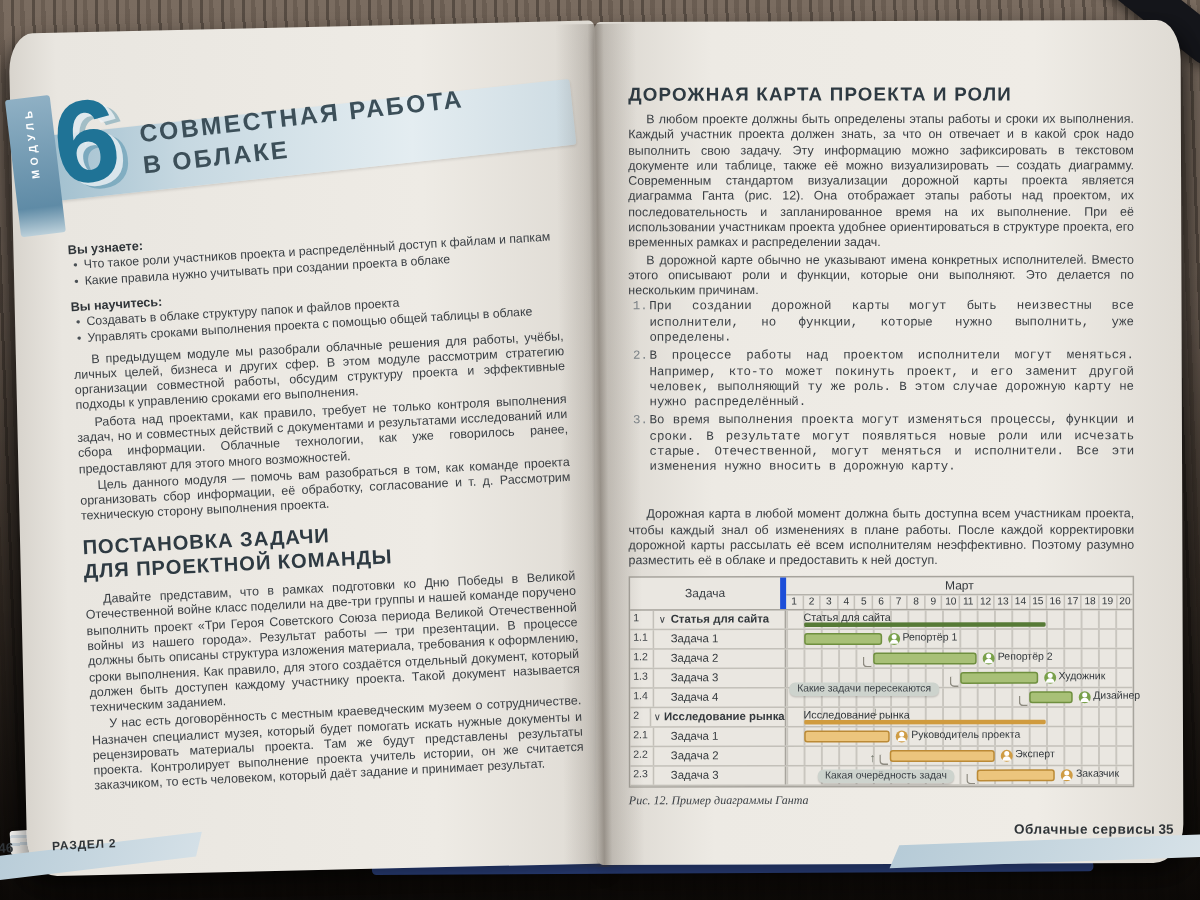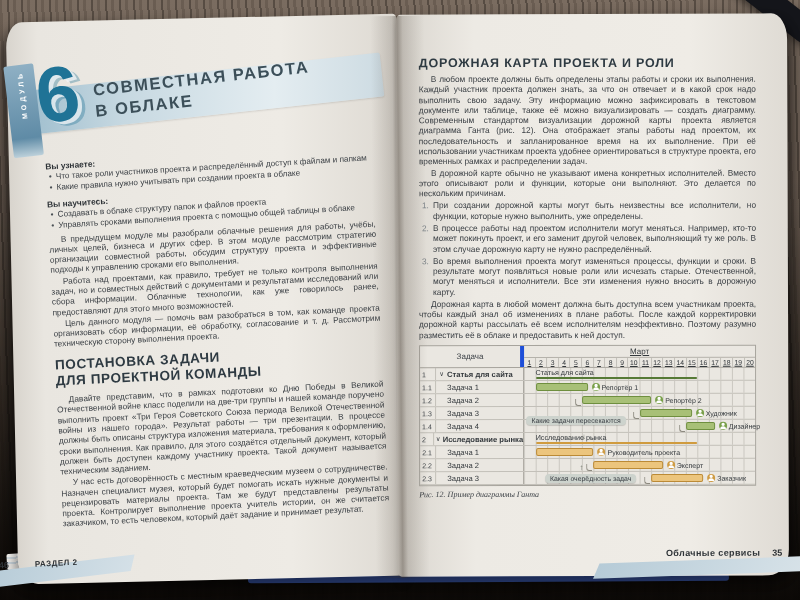--- a/index.html
+++ b/index.html
@@ -72,31 +72,31 @@
     line-height:1.2; margin:8px 0 5px 0; }
 
   .footer-left { position:absolute; bottom:20px; left:-26px; display:flex; align-items:center; gap:26px; }
   .footer-band-l { position:absolute; left:-16px; top:6px; width:150px; height:16px;
     background:linear-gradient(95deg,#b6cbd7,#d4e0e7); transform:rotate(-4deg) skewX(-20deg); }
   .pagenum { position:relative; font-size:9px; font-weight:bold; color:#2f3438; }
   .seclabel { position:relative; font-size:8px; font-weight:bold; color:#2f3438; letter-spacing:0.5px; }
 
   
   .rp-heading { font-size:12.5px; font-weight:bold; color:#2e3a42; letter-spacing:0.8px; margin-bottom:4px; }
-  .num-list { list-style:none; counter-reset:n; margin:2px 0 2px 0; }
+  .num-list { list-style:none; counter-reset:n; margin:2px 0 20px 0;font-family:Liberation Mono, monospace; }
   .num-list li { counter-increment:n; font-size:8.3px; line-height:1.24; text-align:justify;
     padding-left:14px; position:relative; color:#3a3f44; margin-bottom:2px; }
   .num-list li::before { content:counter(n) "."; position:absolute; left:3px; color:#7d8489; }
 
   
   .gantt { margin-top:5px; border:1px solid #a7a49d; background:#eae7e1; font-size:7.4px; color:#33383c; }
   .g-header { display:flex; border-bottom:1px solid #a7a49d; }
   .g-task-h { width:104px; border-right:4px solid #1d4ed8; display:flex; align-items:center;
     justify-content:center; font-size:8px; color:#3a3f44; }
-  .g-right-h { flex:1;text-decoration:underline; }
+  .g-right-h { flex:1; }
   .g-month { text-align:center; font-size:8px; border-bottom:1px solid #b5b2ab; padding:1px 0; }
   .g-days { display:flex; }
   .g-day { flex:1; text-align:center; font-size:6.8px; border-left:1px solid #c3c0b9; padding:1px 0; }
   .g-day:first-child { border-left:none; }
   .g-body { position:relative; }
   .g-row { display:flex; height:13px; border-bottom:1px solid #c3c0b9; }
   .g-row:last-child { border-bottom:none; }
   .g-left { width:104px; border-right:1px solid #a7a49d; display:flex; align-items:center; }
   .g-num { width:16px; text-align:left; padding-left:2px; font-size:7px; color:#3a3f44;
     border-right:1px solid #c3c0b9; align-self:stretch; display:flex; align-items:center; }
@@ -119,21 +119,21 @@
   .g-person.green { background:#79a04a; }
   .g-person.orange { background:#cf9c44; }
   .g-person svg { width:8px; height:8px; display:block; }
   .g-hook { position:absolute; top:5px; width:6px; height:7px;
     border-left:1px solid #8d8a80; border-bottom:1px solid #8d8a80; border-radius:0 0 0 3px; }
   .g-callout { position:absolute; background:#cdd3cd; border-radius:4px; padding:1px 5px;
     font-size:6.9px; color:#3c4146; white-space:nowrap; box-shadow:0 1px 1px rgba(0,0,0,0.15); z-index:3; }
   .g-arrow { position:absolute; font-size:8px; color:#6b7065; z-index:3; }
 
   .fig-caption { font-size:8px; font-style:italic; color:#3a3f44; margin-top:4px; font-family:"Liberation Serif", serif; }
-  .footer-right { position:absolute; bottom:18px; right:6px; display:flex; align-items:center; gap:12px; }
+  .footer-right { position:absolute; bottom:18px; right:6px; display:flex; align-items:center; gap:2px; }
   .footer-band-r { position:absolute; right:-24px; top:12px; width:210px; height:15px;
     background:linear-gradient(95deg,#b6cbd7,#d7e2e8); transform:rotate(-2deg) skewX(-25deg); }
   .fr-label { position:relative; font-size:9px; font-weight:bold; color:#2f3438; letter-spacing:0.4px; }
   .fr-num { position:relative; font-size:9px; font-weight:bold; color:#2f3438; }
 </style>
 </head>
 <body>
 
 <div class="photo">
   <div class="cable"></div>

